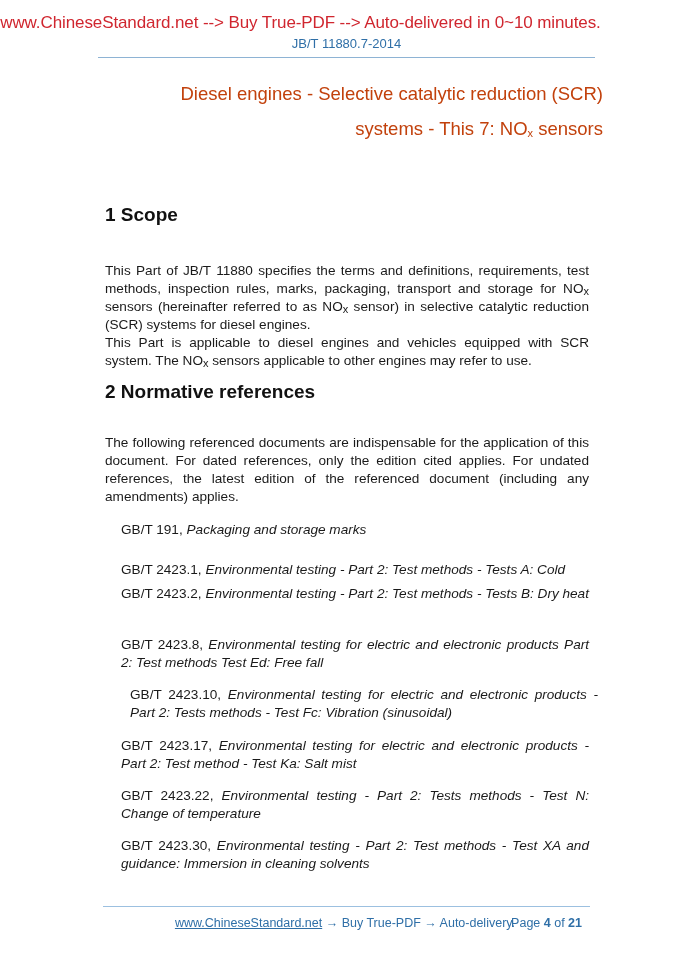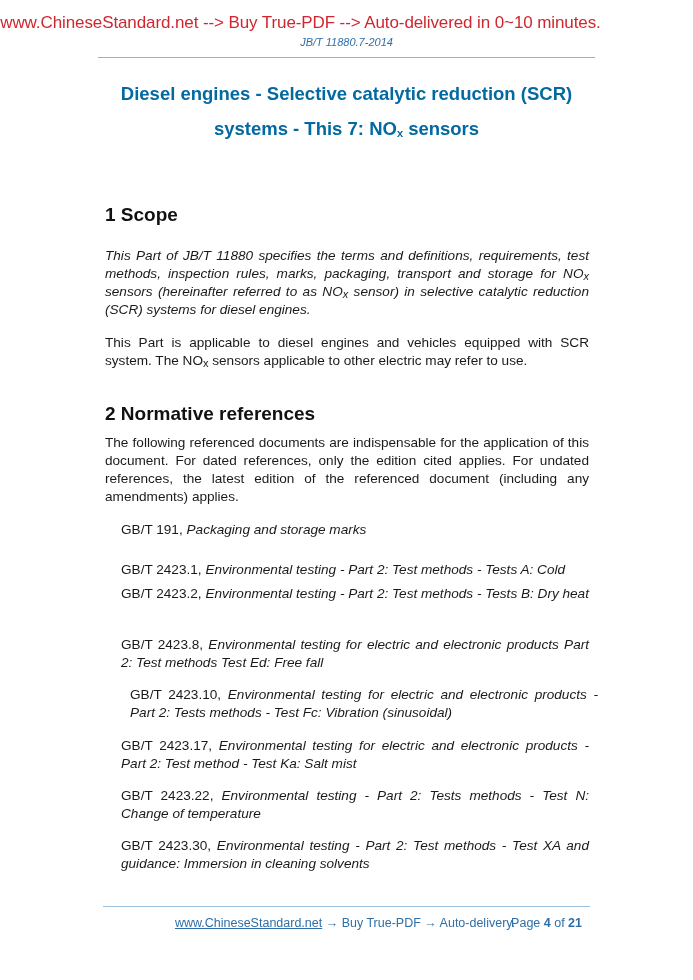--- a/index.html
+++ b/index.html
@@ -6,29 +6,29 @@
   body {
     width: 693px; height: 980px; position: relative; overflow: hidden;
     font-family: "Liberation Sans", sans-serif; color: #111111;
   }
   .promo {
     position: absolute; top: 13px; left: 0; width: 601px; text-align: center;
     font-size: 17px; color: #d0262f; letter-spacing: -0.1px; white-space: nowrap;
   }
   .doc-code {
     position: absolute; top: 36px; left: 0; width: 693px; text-align: center;
-    font-size: 11px; color: #2f6fa7; font-style: italic;
+    font-size: 13px; color: #2f6fa7;
   }
   .header-rule {
     position: absolute; top: 57px; left: 98px; width: 497px; height: 1px;
     background: #8eb3d4;
   }
   .title {
-    position: absolute; left: 90px; width: 513px; text-align: center;
-    font-size: 18.5px; font-weight: bold; color: #0369a1;
+    position: absolute; left: 90px; width: 513px; text-align: right;
+    font-size: 18.5px; font-weight: normal; color: #c2410c;
     white-space: nowrap;
   }
   .title.l1 { top: 83px; }
   .title.l2 { top: 118px; }
   sub.x { font-size: 11px; vertical-align: -2px; line-height: 0; }
   .h1 {
     position: absolute; left: 105px; font-size: 19px; font-weight: bold; color: #111;
   }
   .para {
     position: absolute; left: 105px; width: 484px;
@@ -56,25 +56,25 @@
 
 <div class="promo">www.ChineseStandard.net --&gt; Buy True-PDF --&gt; Auto-delivered in 0~10 minutes.</div>
 <div class="doc-code">JB/T 11880.7-2014</div>
 <div class="header-rule"></div>
 
 <div class="title l1">Diesel engines - Selective catalytic reduction (SCR)</div>
 <div class="title l2"><span>systems - This 7: NO</span><sub class="x">x</sub><span> sensors</span></div>
 
 <div class="h1" style="top:204px;">1 Scope</div>
 
-<div class="para" style="top:247px;font-style:italic;"><span>This Part of JB/T 11880 specifies the terms and definitions, requirements, test methods, inspection rules, marks, packaging, transport and storage for NO</span><sub class="x">x</sub><span> sensors (hereinafter referred to as NO</span><sub class="x">x</sub><span> sensor) in selective catalytic reduction (SCR) systems for diesel engines.</span></div>
+<div class="para" style="top:262px;"><span>This Part of JB/T 11880 specifies the terms and definitions, requirements, test methods, inspection rules, marks, packaging, transport and storage for NO</span><sub class="x">x</sub><span> sensors (hereinafter referred to as NO</span><sub class="x">x</sub><span> sensor) in selective catalytic reduction (SCR) systems for diesel engines.</span></div>
 
-<div class="para" style="top:334px;"><span>This Part is applicable to diesel engines and vehicles equipped with SCR system. The NO</span><sub class="x">x</sub><span> sensors applicable to other electric may refer to use.</span></div>
+<div class="para" style="top:334px;"><span>This Part is applicable to diesel engines and vehicles equipped with SCR system. The NO</span><sub class="x">x</sub><span> sensors applicable to other engines may refer to use.</span></div>
 
-<div class="h1" style="top:403px;">2 Normative references</div>
+<div class="h1" style="top:381px;">2 Normative references</div>
 
 <div class="para" style="top:434px;">The following referenced documents are indispensable for the application of this document. For dated references, only the edition cited applies. For undated references, the latest edition of the referenced document (including any amendments) applies.</div>
 
 <div class="ref" style="top:521px;"><span>GB/T 191, </span><i>Packaging and storage marks</i></div>
 
 <div class="ref" style="top:553px;margin-top:8px;"><span>GB/T 2423.1, </span><i>Environmental testing - Part 2: Test methods - Tests A: Cold</i></div>
 
 <div class="ref" style="top:585px;"><span>GB/T 2423.2, </span><i>Environmental testing - Part 2: Test methods - Tests B: Dry heat</i></div>
 
 <div class="ref" style="top:636px;"><span>GB/T 2423.8, </span><i>Environmental testing for electric and electronic products Part 2: Test methods Test Ed: Free fall</i></div>

